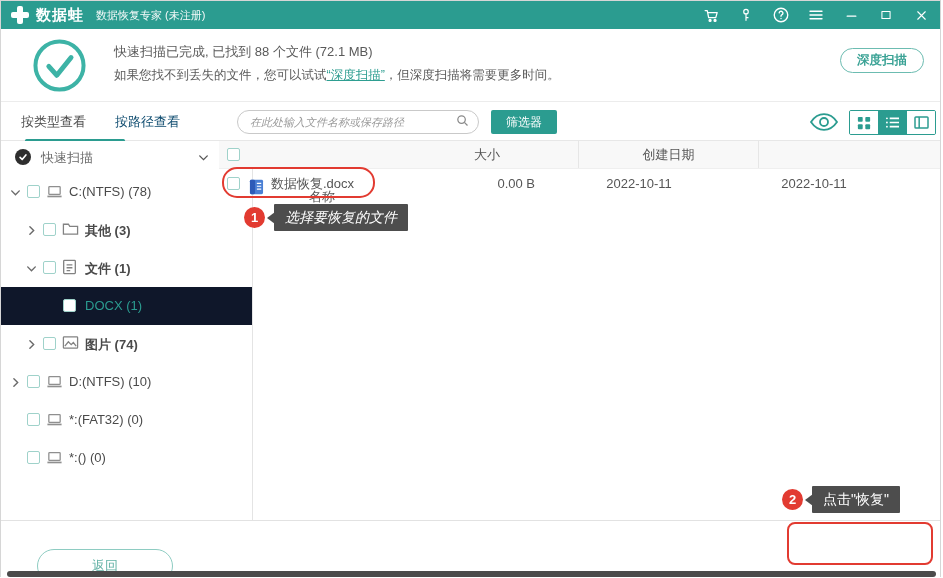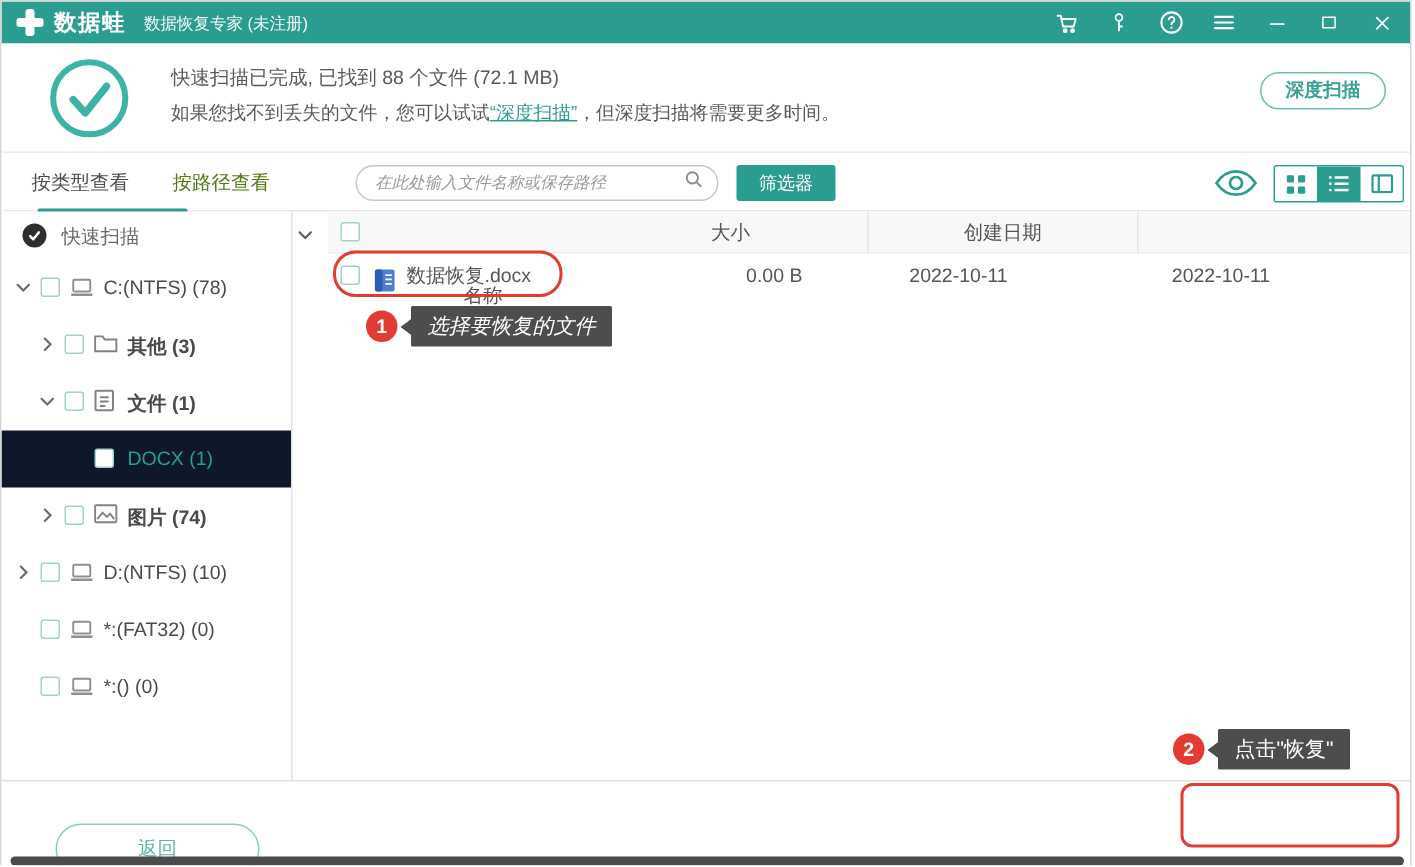--- a/index.html
+++ b/index.html
@@ -27,37 +27,37 @@
   .banner-l2 { position:absolute; left:113px; top:38px; font-size:12.5px; color:#5a5a5a; }
   .deep-link { color:#2e9e91; text-decoration:underline; cursor:pointer; }
   .deep-scan-btn { position:absolute; right:16px; top:19px; width:84px; height:25px; border:1px solid #6cbcb1;
                    border-radius:13px; background:#fff; color:#3aa295; font-size:12.5px;
                    display:flex; align-items:center; justify-content:center; cursor:pointer;font-weight:bold; }
 
   
   .toolbar { position:absolute; left:0; top:101px; width:100%; height:39px; border-bottom:1px solid #e7e7e7; background:#fff; }
   .tab { position:absolute; top:0; height:39px; line-height:39px; font-size:13px; color:#4c4c4c; cursor:pointer; }
   .tab1 { left:20px; }
-  .tab2 { left:114px; color:#4d7c0f; }
+  .tab2 { left:114px; color:#0c4a6e; }
   .tab-underline { position:absolute; left:4px; bottom:-1px; width:100px; height:3px; background:#2b9c90; border-radius:2px; }
   .search-box { position:absolute; left:236px; top:8px; width:242px; height:24px; border:1px solid #c9c9c9;
                 border-radius:12px; display:flex; align-items:center; padding:0 8px 0 12px; }
   .search-box input { border:none; outline:none; flex:1; font-size:11px; font-style:italic; color:#777; background:transparent; font-family:"Liberation Sans",sans-serif; }
   .search-box input::placeholder { color:#9a9a9a; }
   .filter-btn { position:absolute; left:490px; top:8px; height:24px; padding:0 15px; background:#2b9c90; color:#fff;
                 font-size:12px; border:none; border-radius:2px; cursor:pointer; }
   .eye-wrap { position:absolute; left:808px; top:9px; width:30px; height:22px; cursor:pointer; }
   .view-group { position:absolute; left:848px; top:8px; width:87px; height:25px; display:flex; border:1px solid #2b9c90; border-radius:2px; overflow:hidden; }
   .vg-cell { flex:1; display:flex; align-items:center; justify-content:center; background:#fff; cursor:pointer; }
   .vg-cell + .vg-cell { border-left:1px solid #2b9c90; }
   .vg-cell.active { background:#2b9c90; }
 
   
   .main { position:absolute; left:0; top:140px; width:100%; height:379px; }
-  .sidebar { position:absolute; left:0; top:0; width:194px; height:100%; border-right:1px solid #e4e4e4; background:#fff; }
+  .sidebar { position:absolute; left:0; top:0; width:252px; height:100%; border-right:1px solid #e4e4e4; background:#fff; }
   .scan-row { position:relative; height:32px; cursor:pointer; }
   .scan-check { position:absolute; left:14px; top:8px; width:16px; height:16px; border-radius:50%; background:#2e2e2e;
                 display:flex; align-items:center; justify-content:center; }
   .scan-label { position:absolute; left:40px; top:8px; font-size:13px; color:#6b6b6b; }
   .scan-chev { position:absolute; left:196px; top:9px; }
 
   .tree { position:relative; }
   .trow { position:relative; height:38px; cursor:pointer; }
   .trow.selected { background:#0f172a; }
   .trow .exp { position:absolute; top:12px; width:13px; height:13px; }

